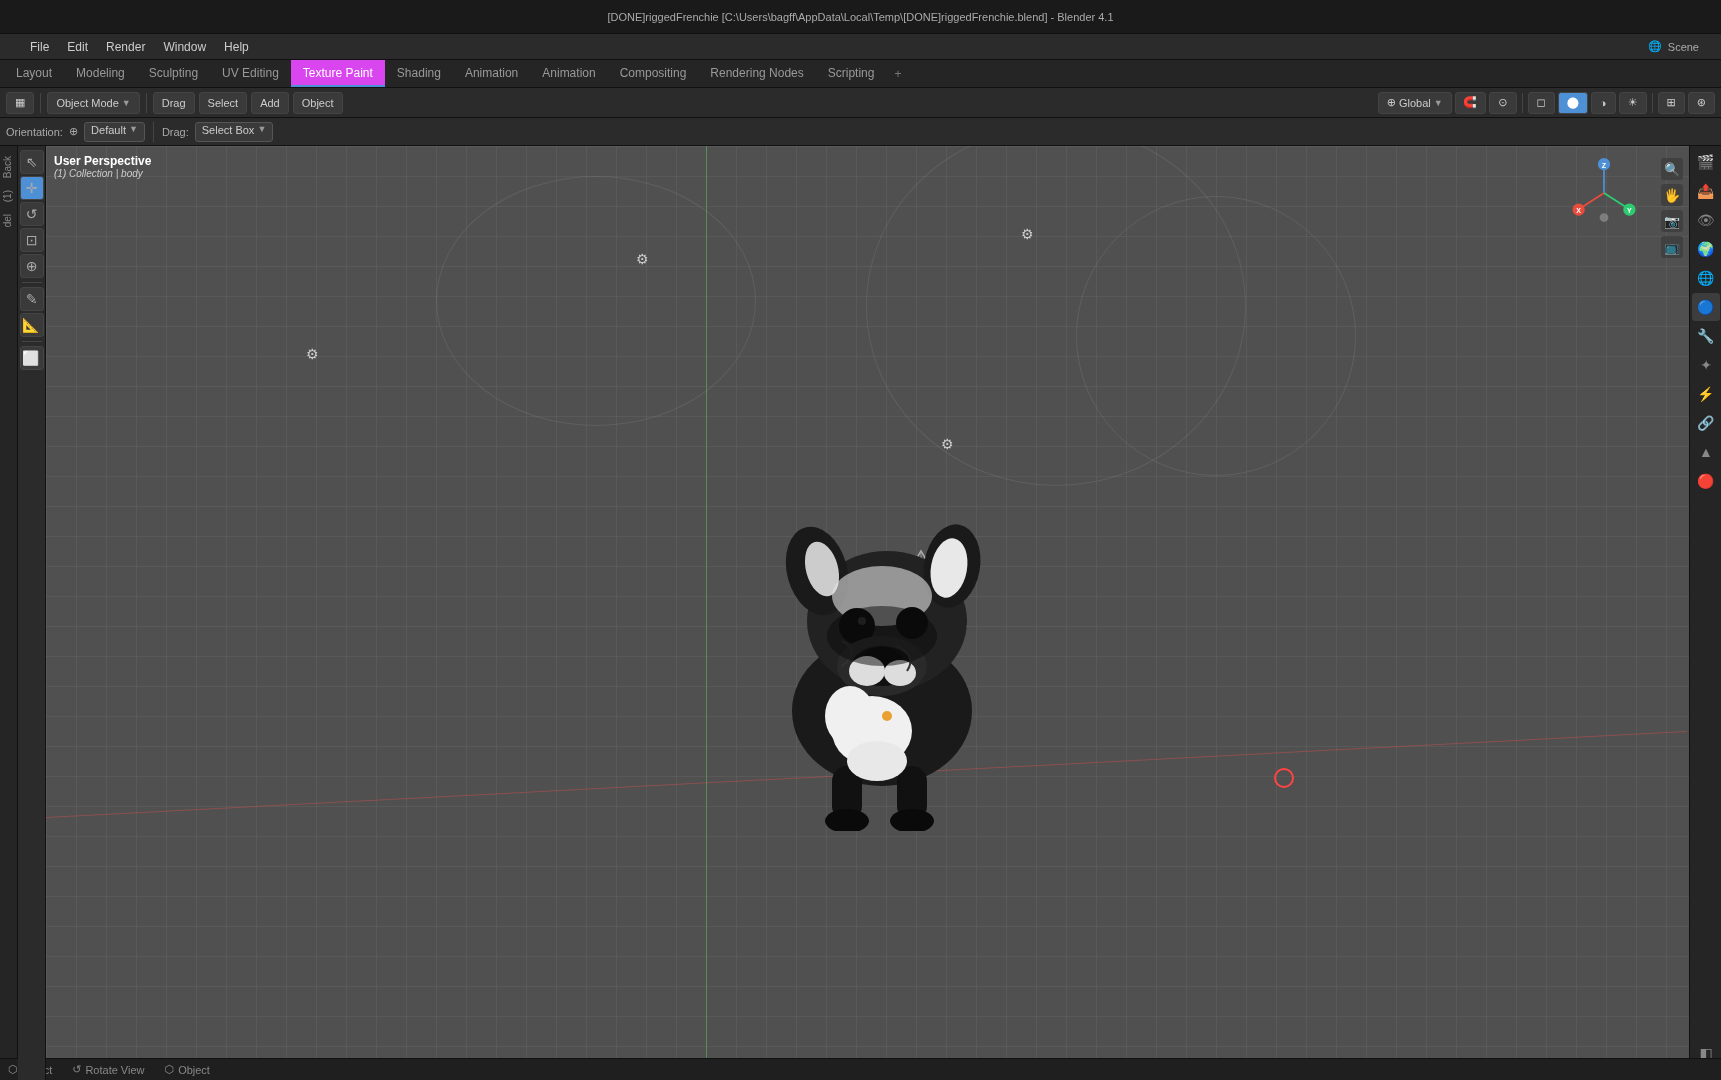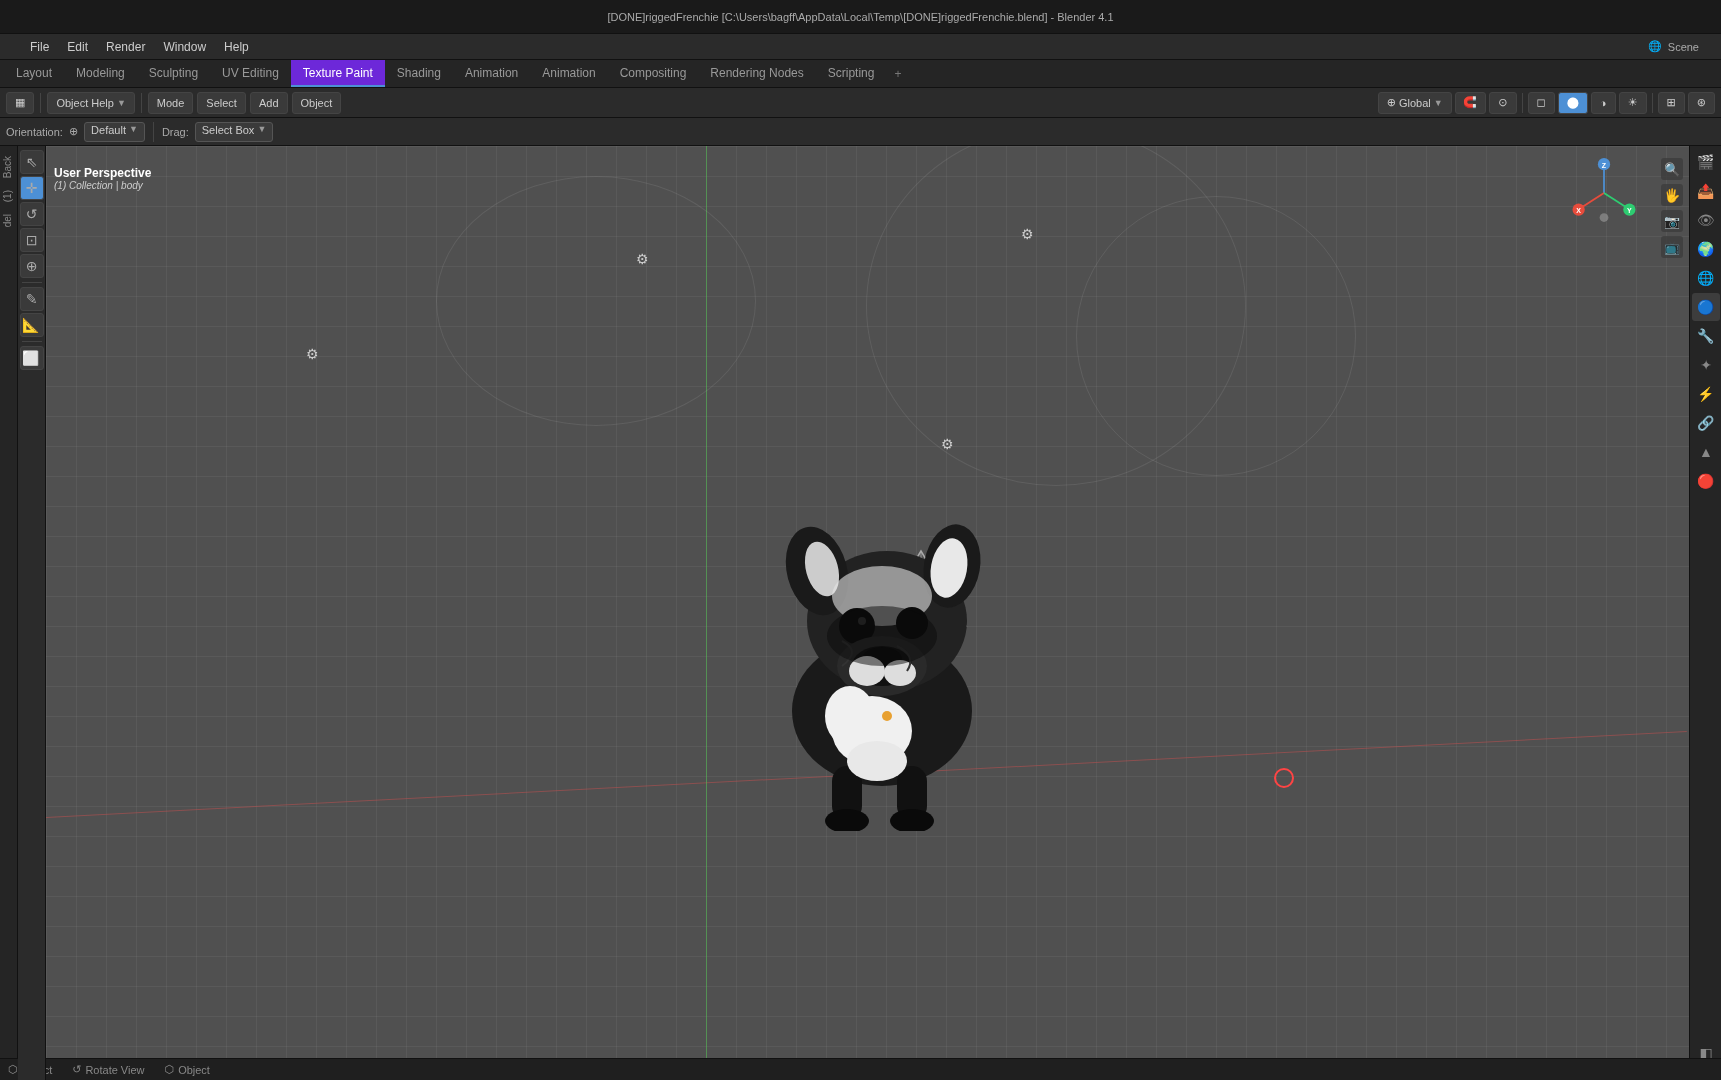--- a/index.html
+++ b/index.html
@@ -68,21 +68,21 @@
       display: flex;
       align-items: center;
       color: #999;
       font-size: 12px;
       cursor: pointer;
       border-bottom: 2px solid transparent;
       white-space: nowrap;
     }
     .ws-tab.active {
       color: #fff;
-      background: #6d28d9;
+      background: #d946ef;
       border-bottom: 2px solid #4d90d5;
     }
     .ws-tab-add {
       padding: 0 8px;
       color: #777;
       display: flex;
       align-items: center;
       cursor: pointer;
     }
 
@@ -213,21 +213,20 @@
       pointer-events: none;
     }
 
     
     .viewport-info {
       position: absolute;
       top: 8px;
       left: 8px;
       color: #fff;
       font-size: 12px;
-      margin-top: 12px;
     }
     .viewport-info .perspective-label {
       font-weight: bold;
     }
     .viewport-info .collection-label {
       color: #ccc;
       font-size: 10px;
       font-style: italic;
     }
 
@@ -395,28 +394,28 @@
 
 <div id="header-toolbar">
 
   <div class="toolbar-btn">
     <span>▦</span>
   </div>
 
   <div class="toolbar-separator"></div>
 
   <div class="toolbar-btn">
-    <span>Object Help</span>
+    <span>Object Mode</span>
     <span class="dropdown-arrow">▼</span>
   </div>
 
   <div class="toolbar-separator"></div>
 
   <div class="toolbar-btn">
-    <span>Mode</span>
+    <span>Drag</span>
   </div>
   <div class="toolbar-btn">
     <span>Select</span>
   </div>
   <div class="toolbar-btn">
     <span>Add</span>
   </div>
   <div class="toolbar-btn">
     <span>Object</span>
   </div>

